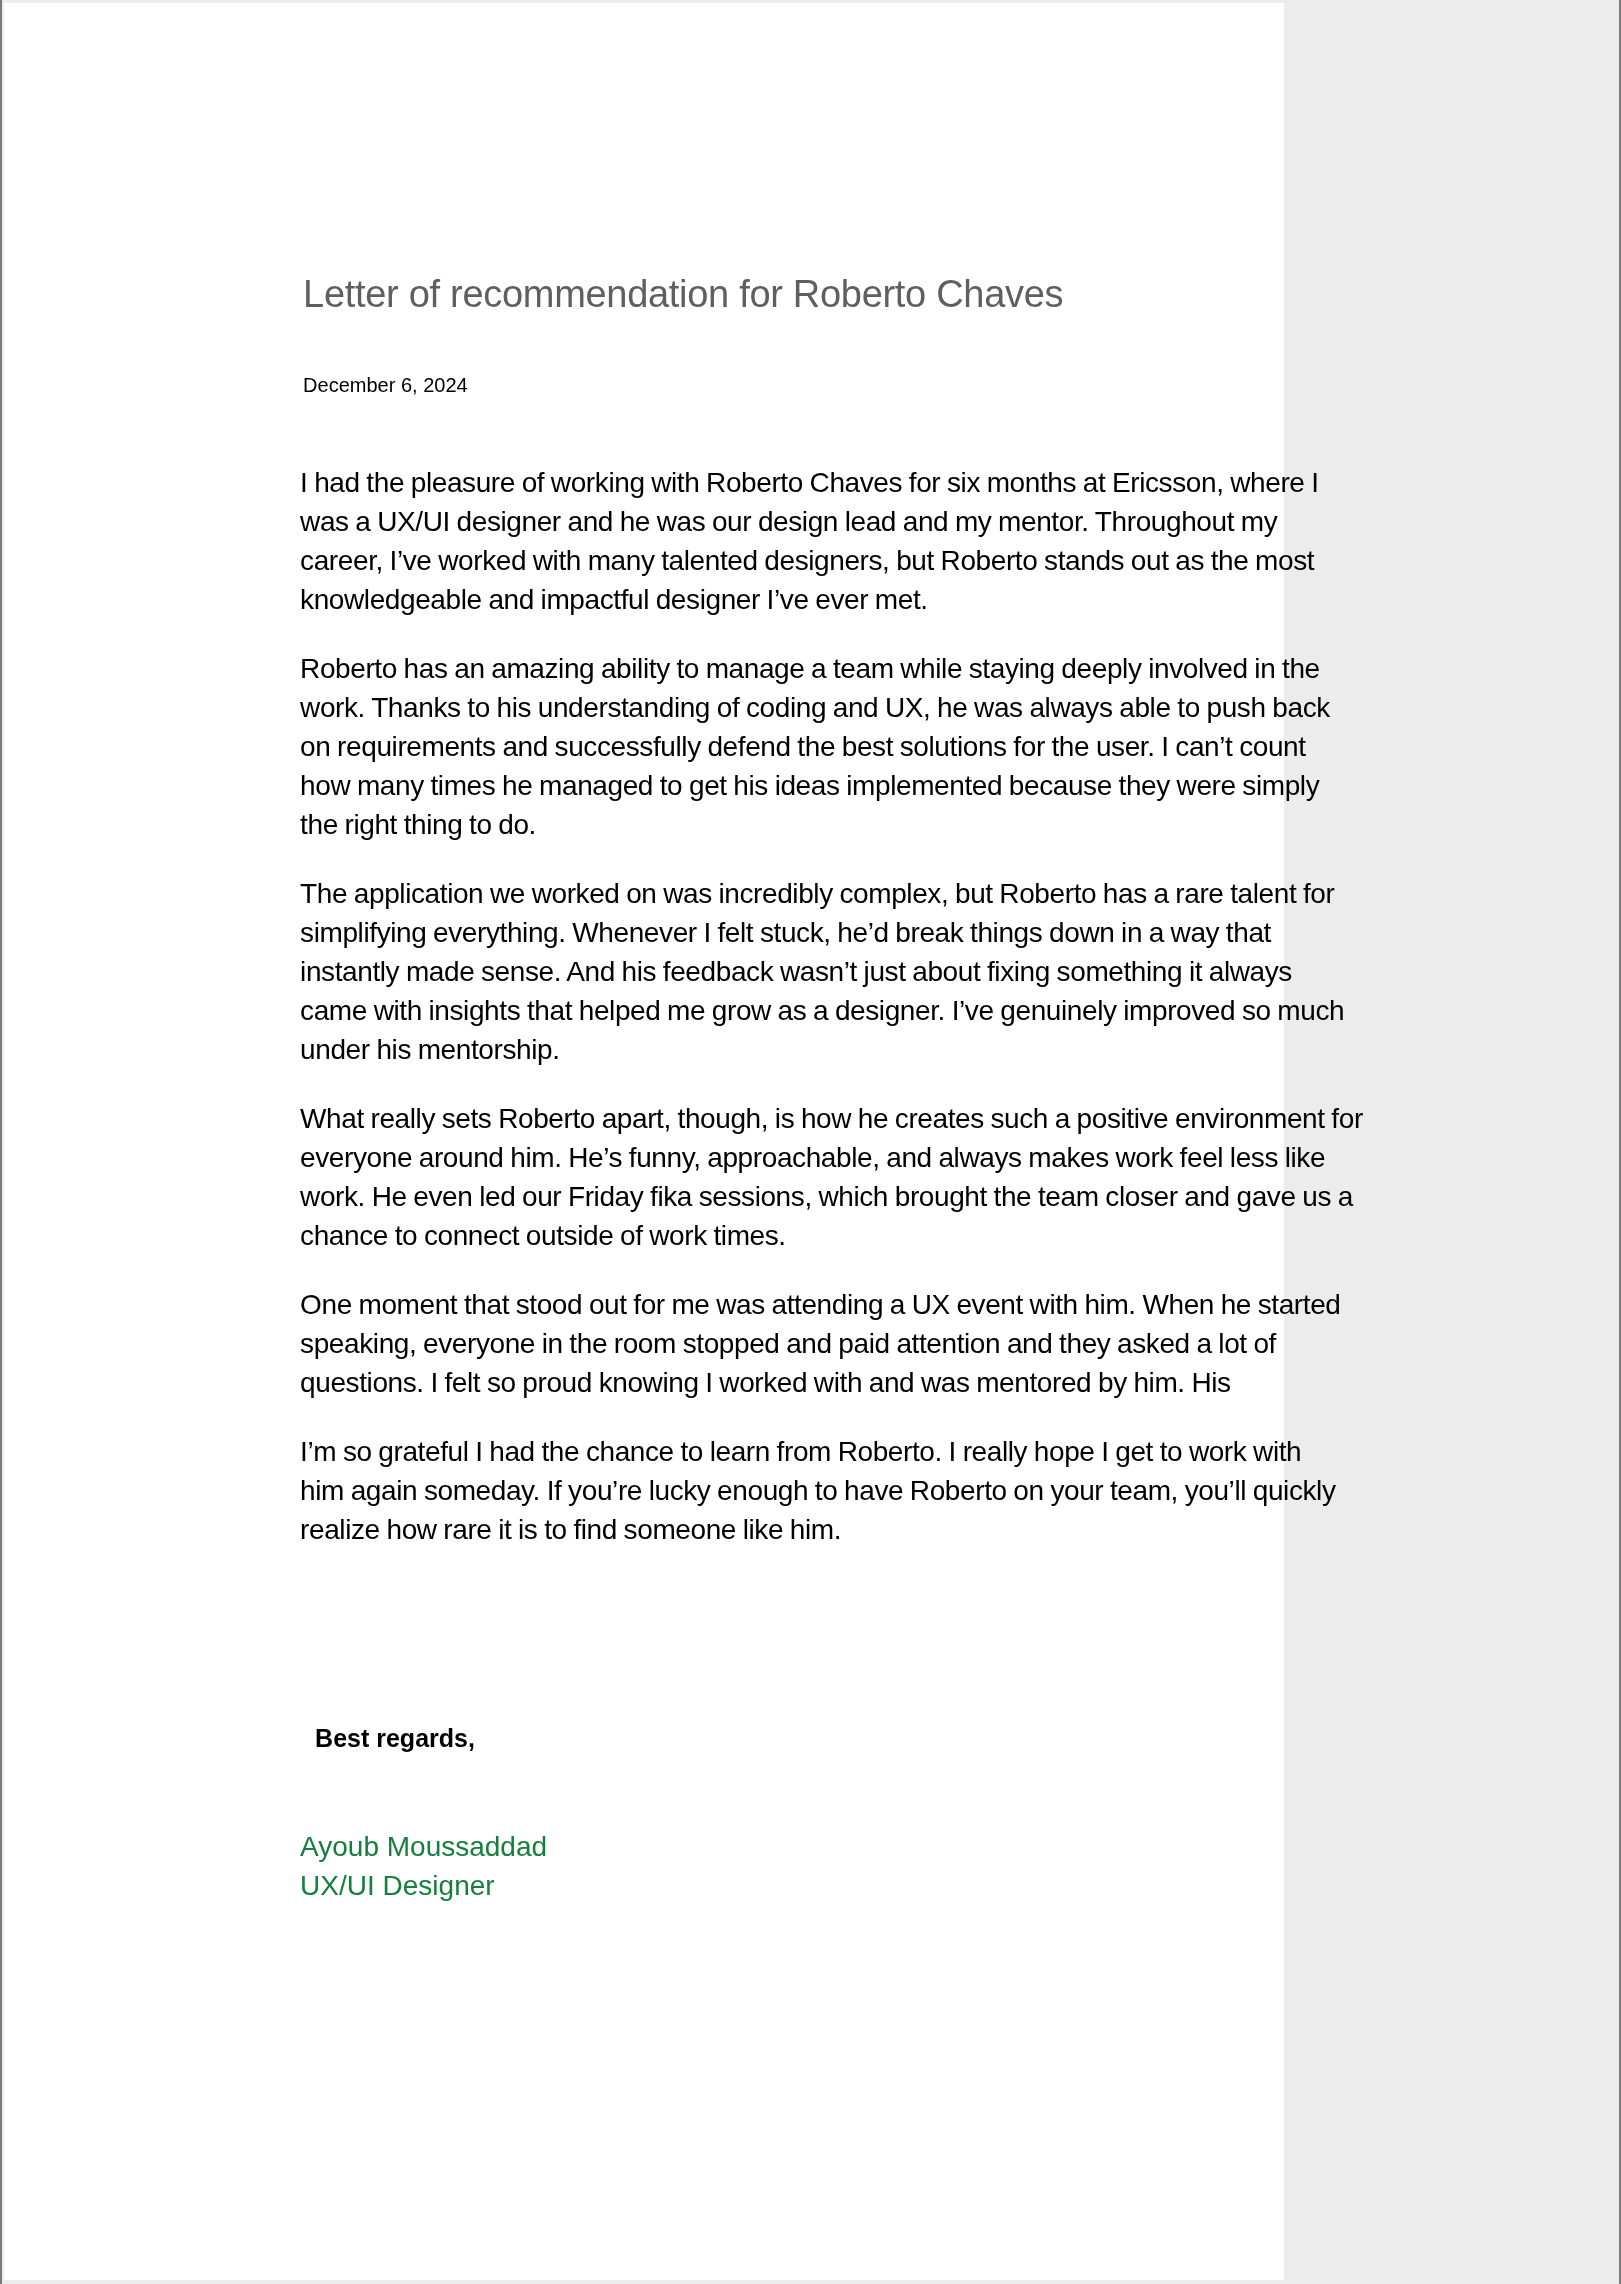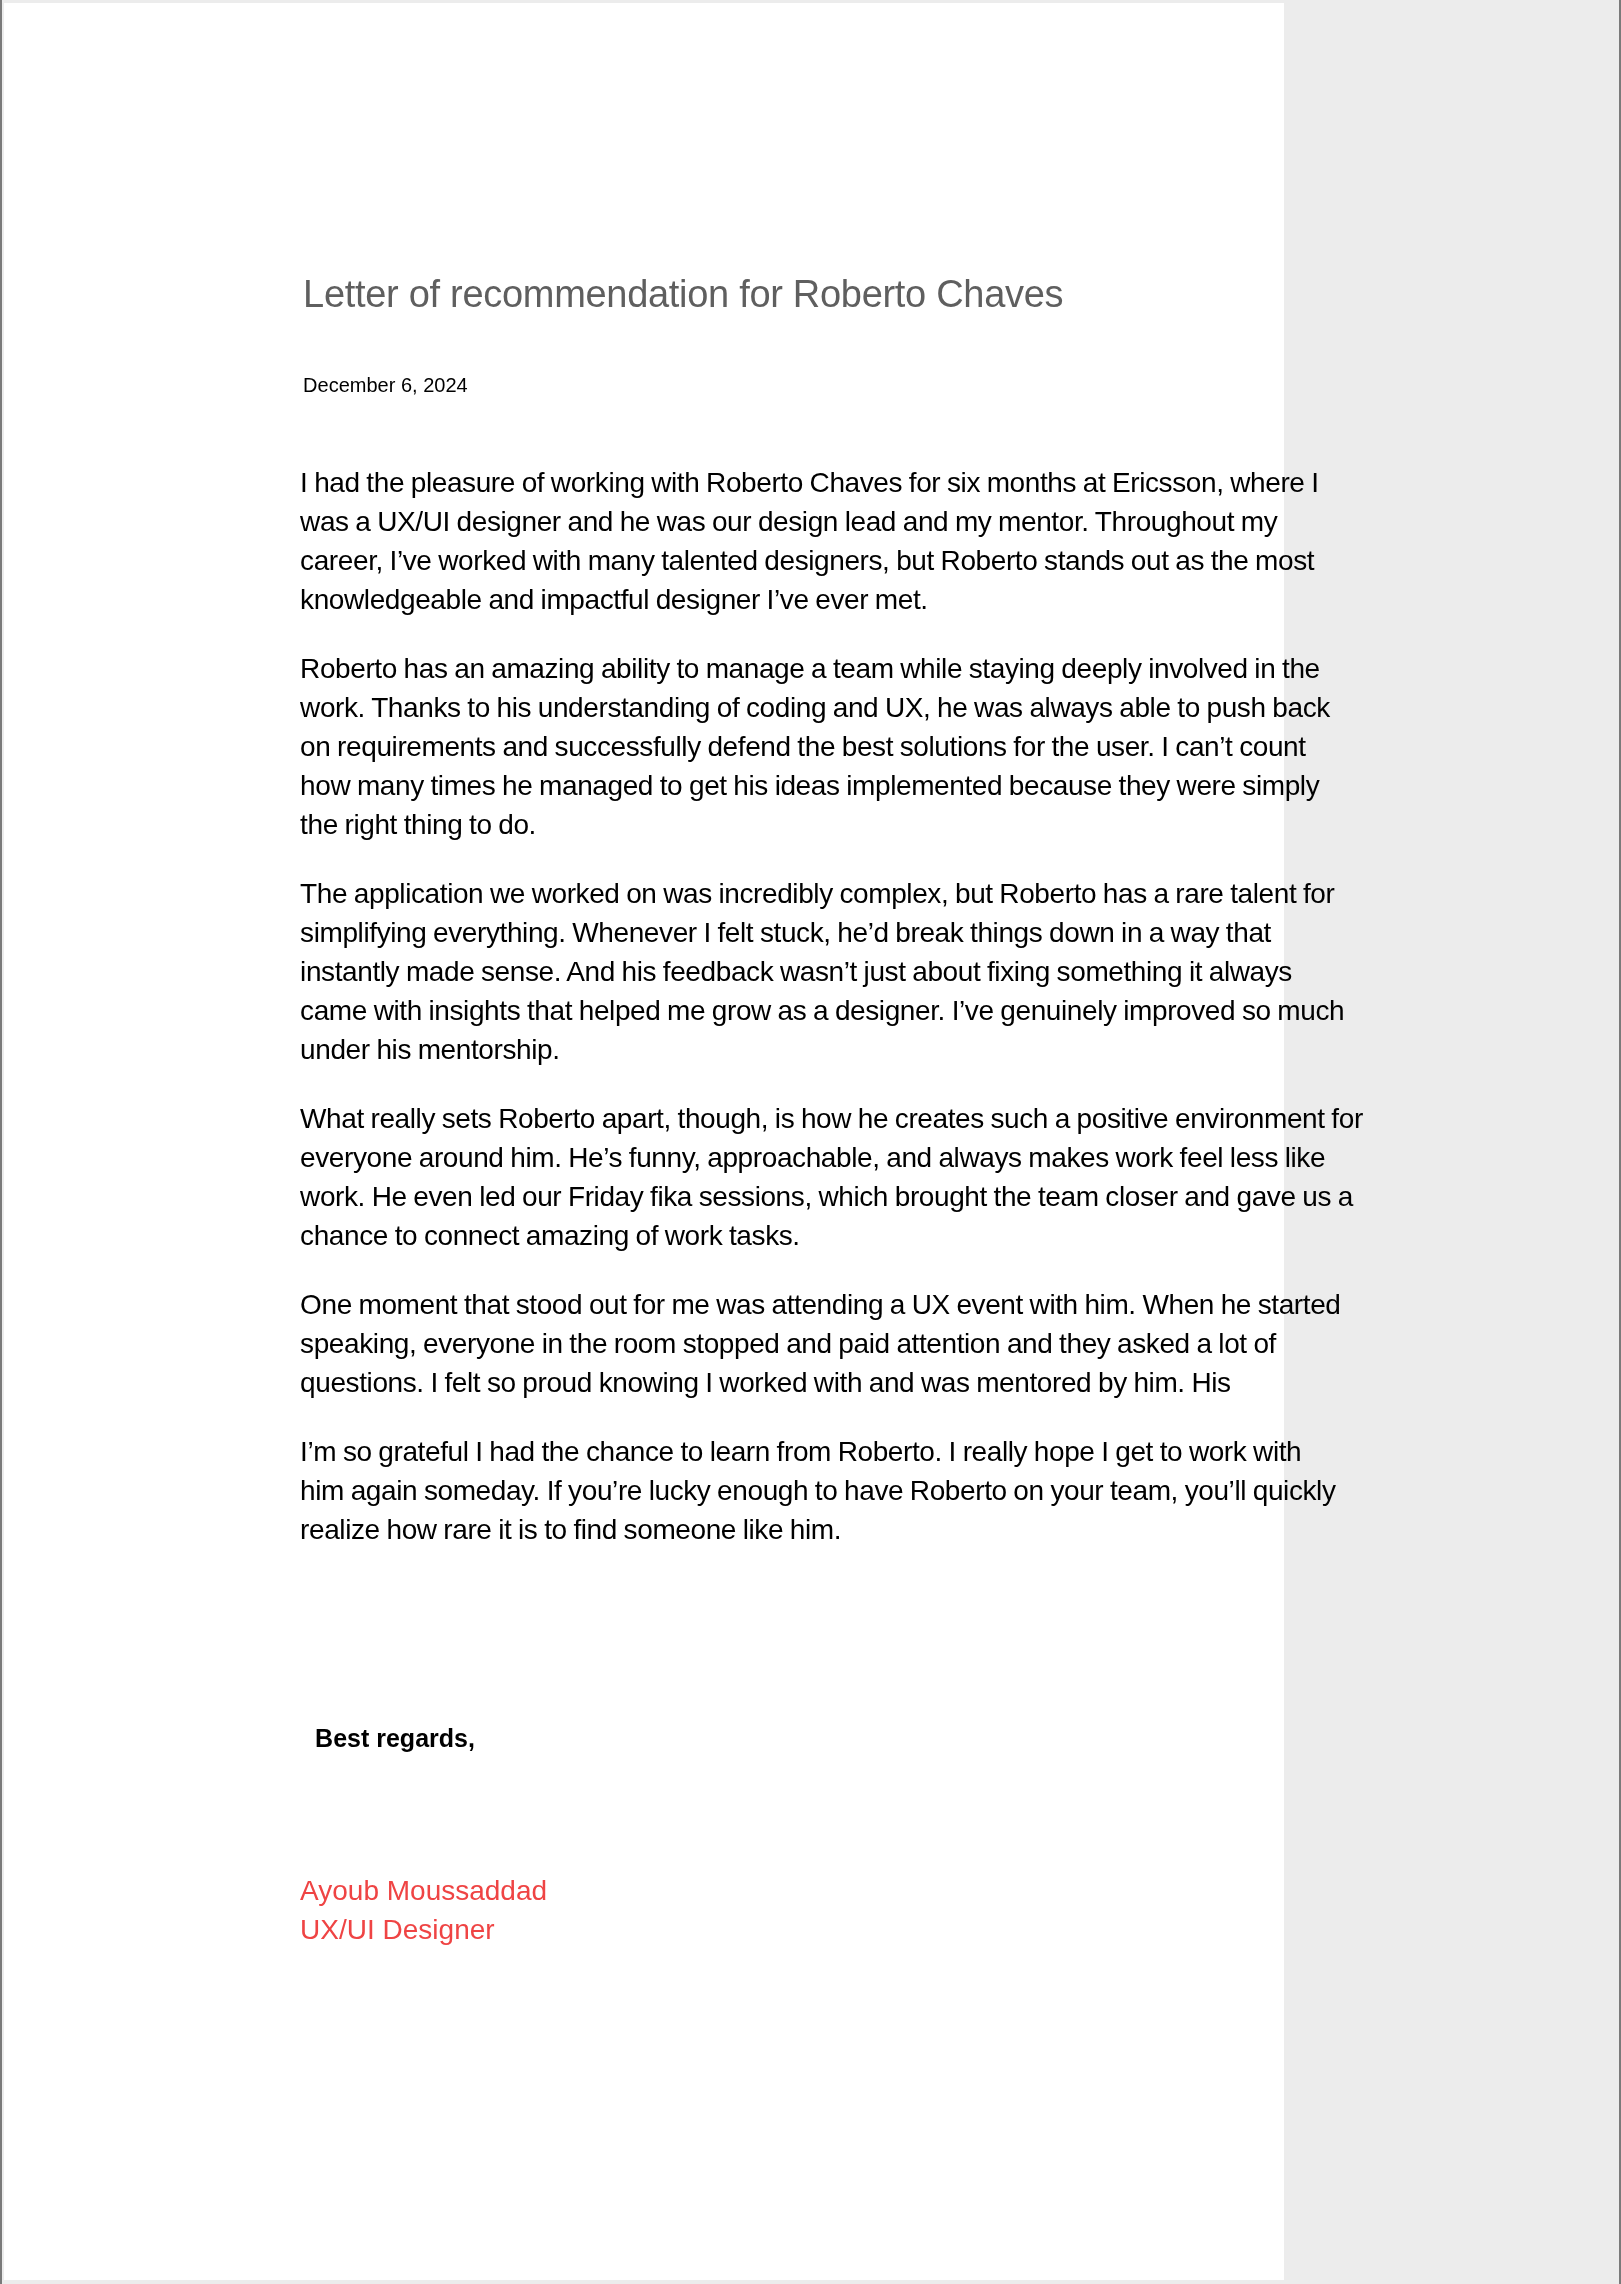--- a/index.html
+++ b/index.html
@@ -78,24 +78,24 @@
       margin: 12px;
       font-size: 25px;
       line-height: 39px;
       color: #000;
       white-space: nowrap;
       font-weight: bold;
     }
     .signature {
       position: absolute;
       left: 296px;
-      top: 1868px;
+      top: 1824px;
       font-size: 28px;
       line-height: 39px;
-      color: #ef4444;
+      color: #15803d;
     }
     .signature div { white-space: nowrap; }
   </style>
 </head>
 <body>
 
 <div class="edge-left"></div>
 <div class="edge-right"></div>
 
 <div class="page">
@@ -120,21 +120,21 @@
       <span class="ln">The application we worked on was incredibly complex, but Roberto has a rare talent for</span>
       <span class="ln">simplifying everything. Whenever I felt stuck, he’d break things down in a way that</span>
       <span class="ln">instantly made sense. And his feedback wasn’t just about fixing something it always</span>
       <span class="ln">came with insights that helped me grow as a designer. I’ve genuinely improved so much</span>
       <span class="ln">under his mentorship.</span>
     </p>
     <p class="para">
       <span class="ln">What really sets Roberto apart, though, is how he creates such a positive environment for</span>
       <span class="ln">everyone around him. He’s funny, approachable, and always makes work feel less like</span>
       <span class="ln">work. He even led our Friday fika sessions, which brought the team closer and gave us a</span>
-      <span class="ln">chance to connect amazing of work tasks.</span>
+      <span class="ln">chance to connect outside of work times.</span>
     </p>
     <p class="para">
       <span class="ln">One moment that stood out for me was attending a UX event with him. When he started</span>
       <span class="ln">speaking, everyone in the room stopped and paid attention and they asked a lot of</span>
       <span class="ln">questions. I felt so proud knowing I worked with and was mentored by him. His</span>
     </p>
     <p class="para">
       <span class="ln">I’m so grateful I had the chance to learn from Roberto. I really hope I get to work with</span>
       <span class="ln">him again someday. If you’re lucky enough to have Roberto on your team, you’ll quickly</span>
       <span class="ln">realize how rare it is to find someone like him.</span>

